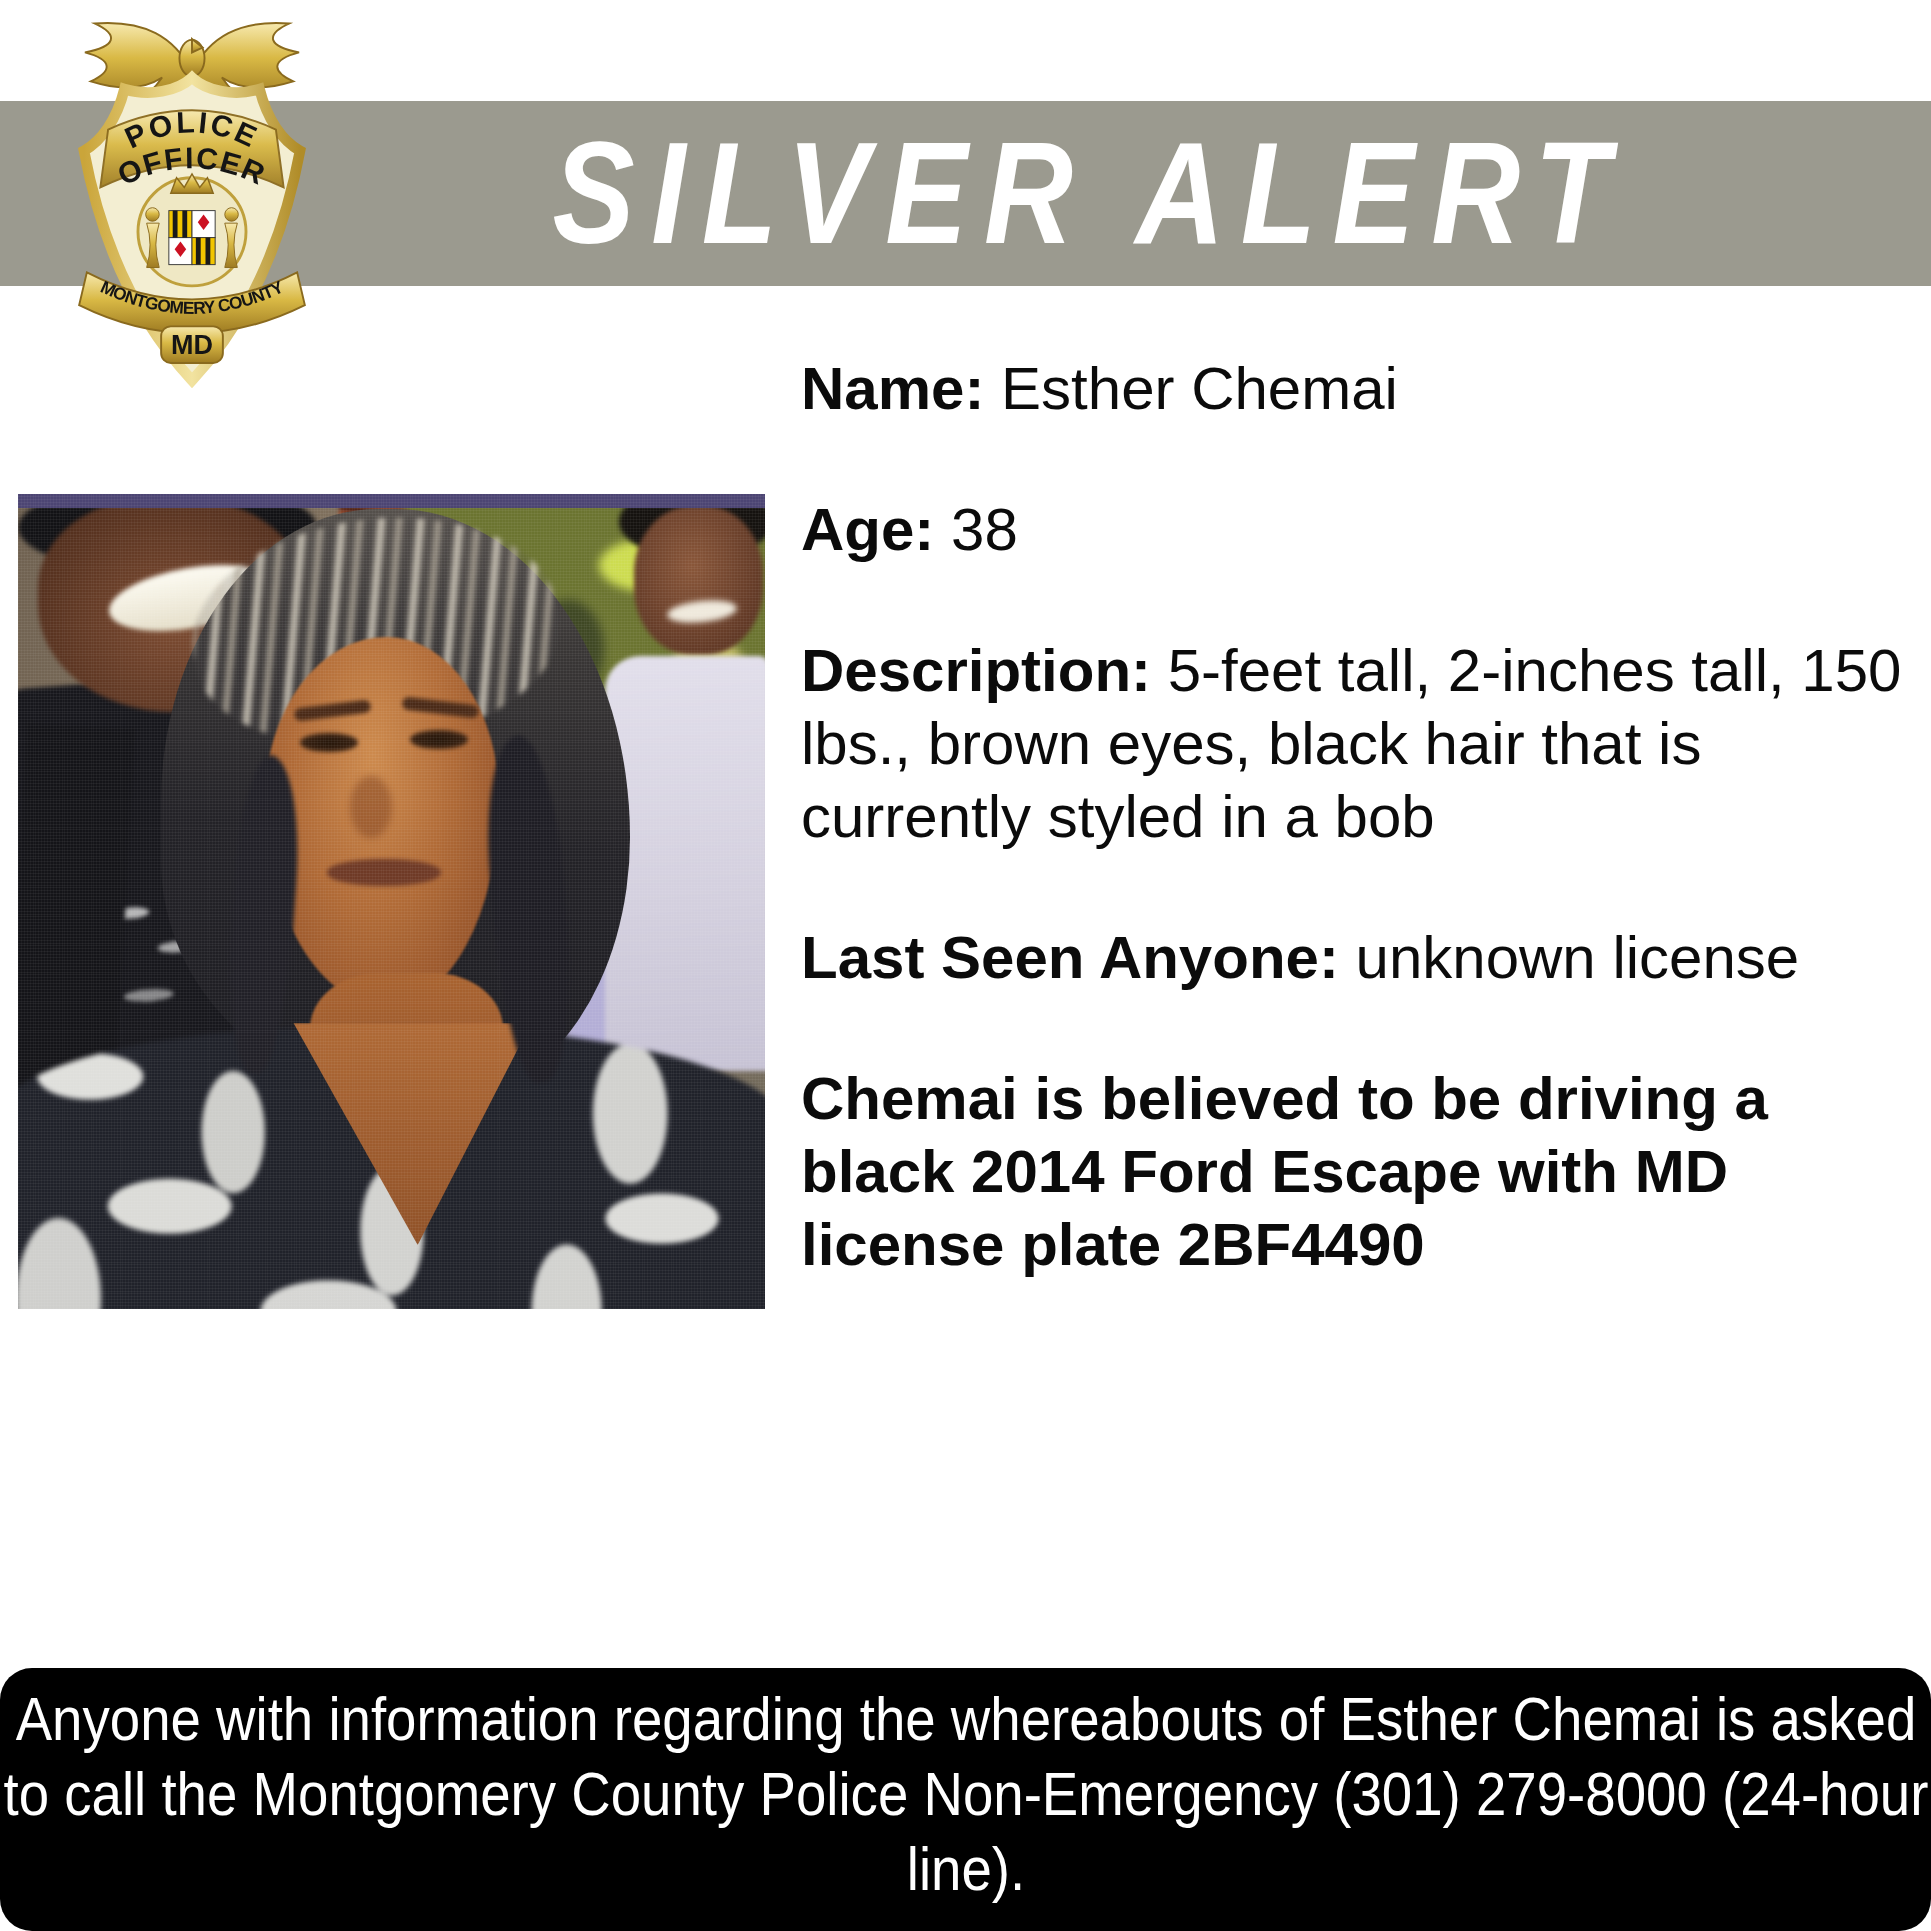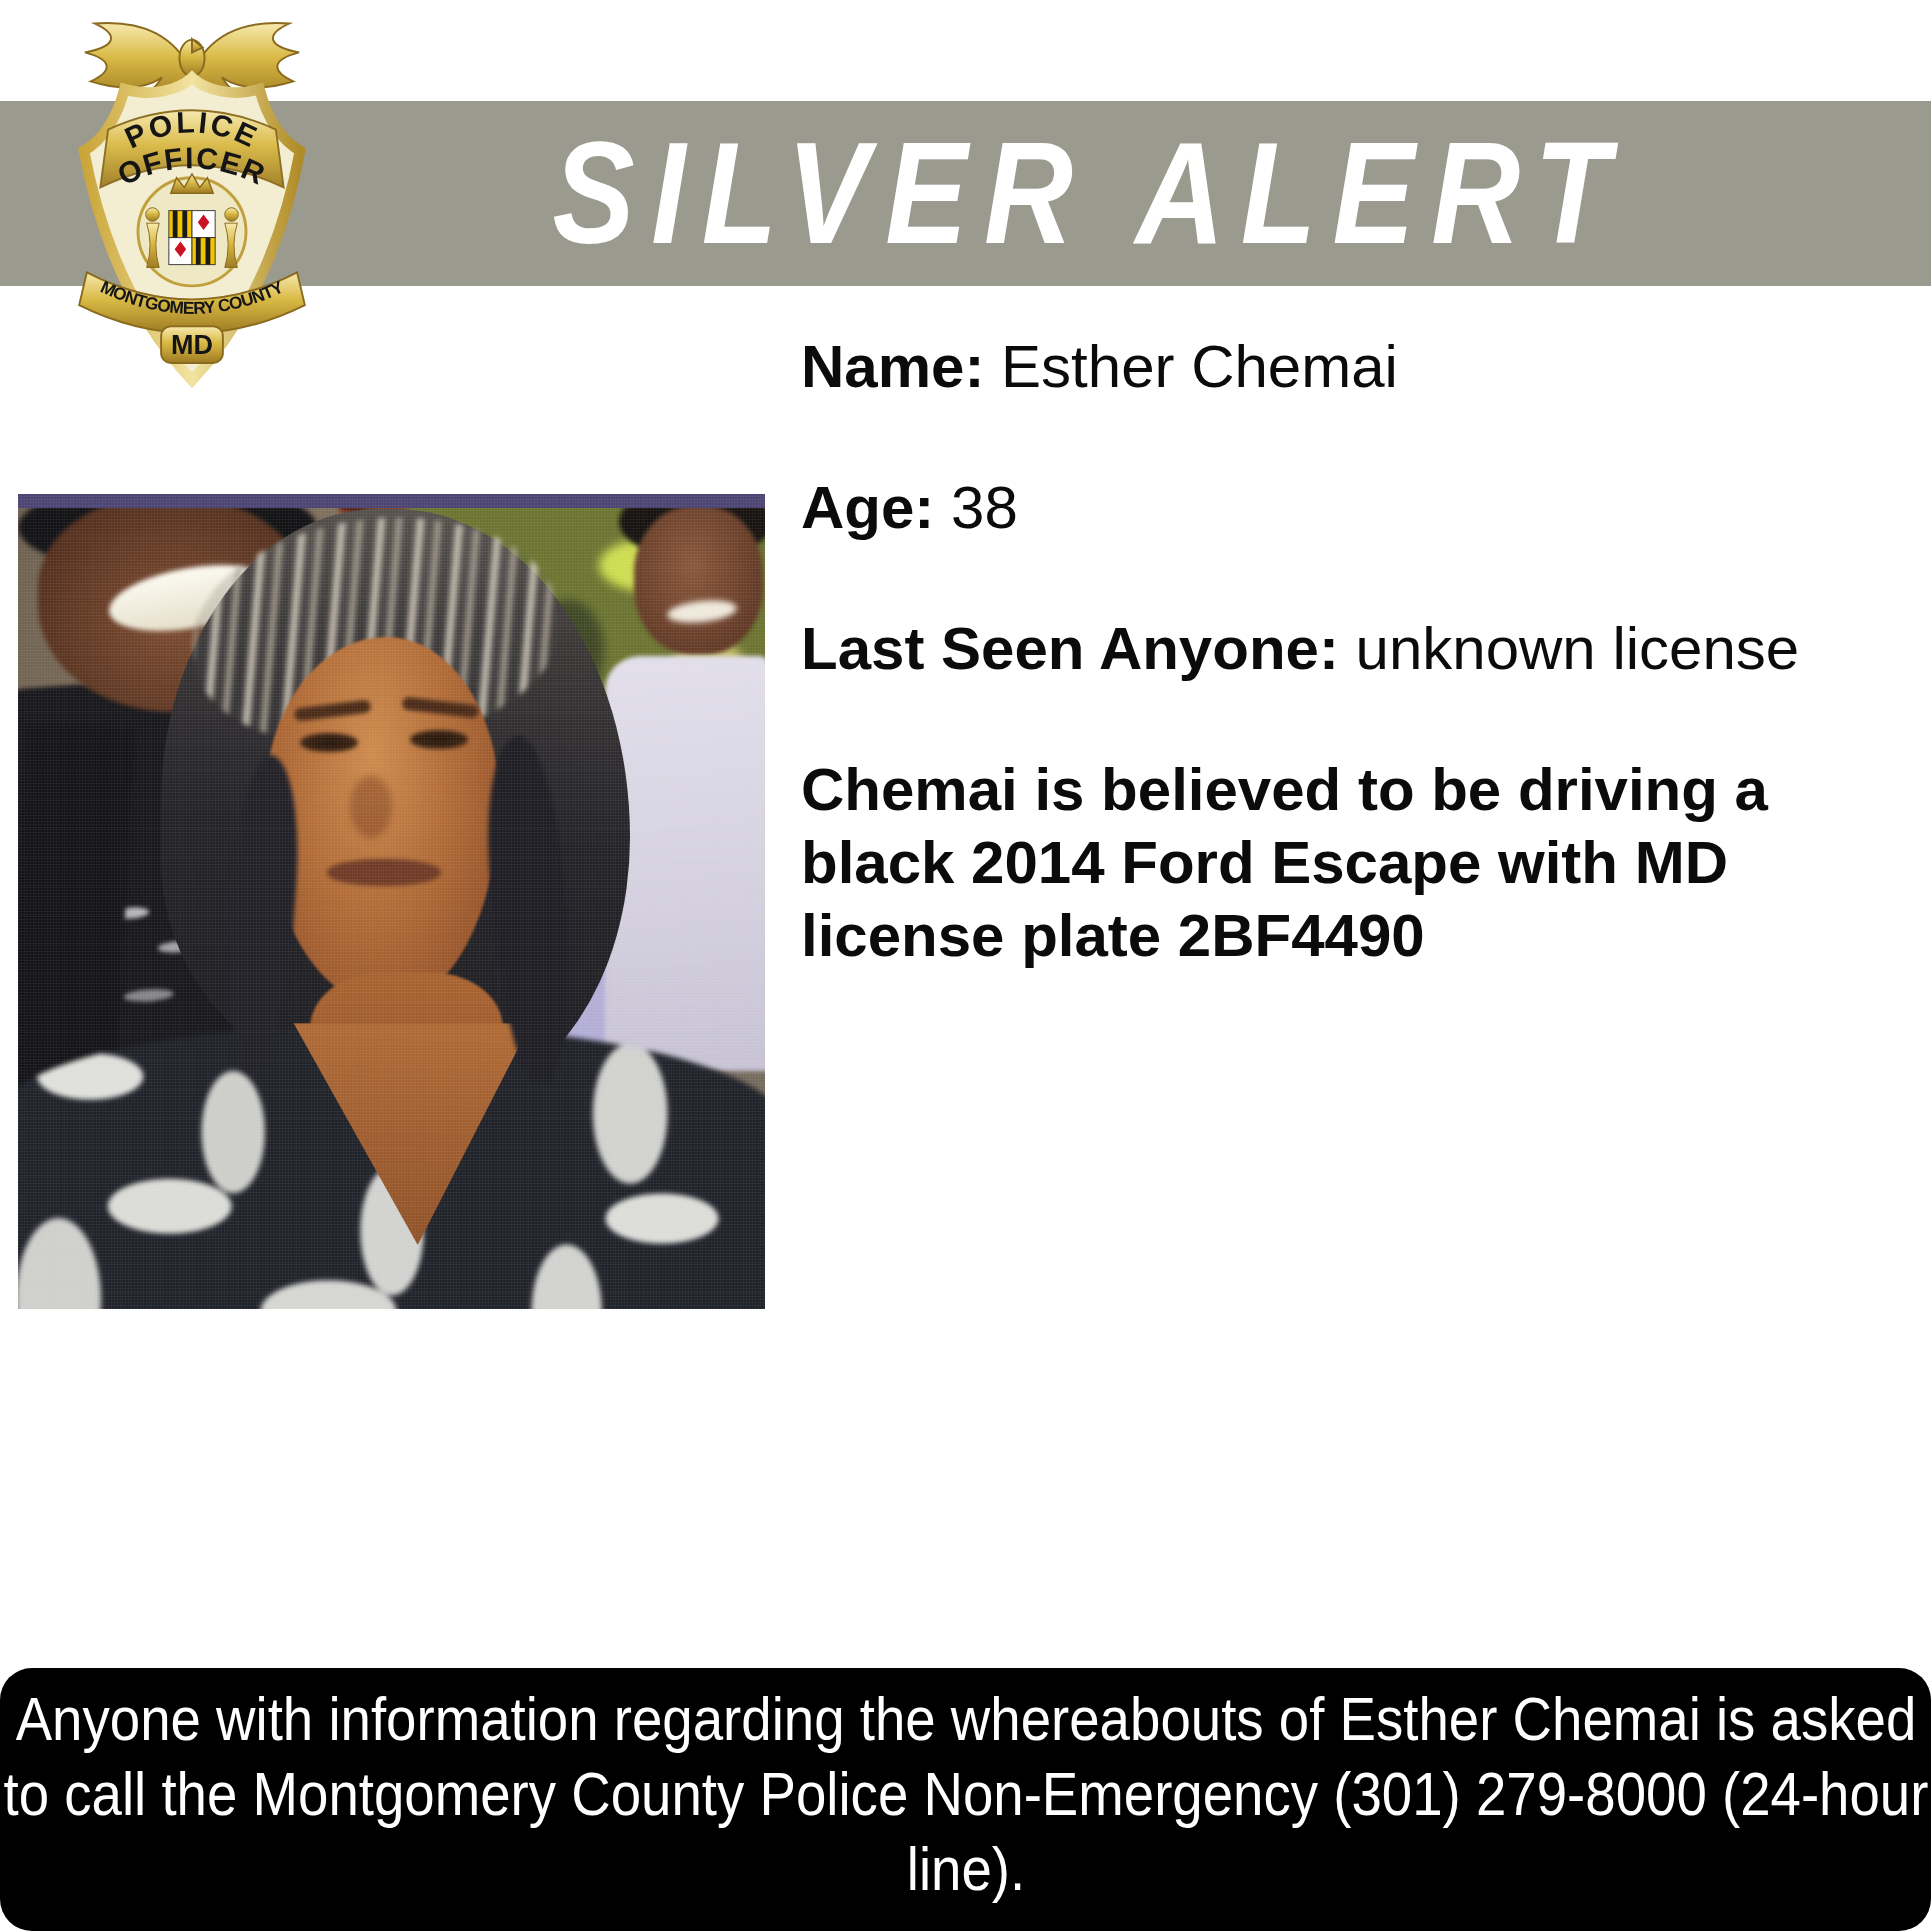--- a/index.html
+++ b/index.html
@@ -10,21 +10,21 @@
   .band{position:absolute;left:0;top:101px;width:1931px;height:185px;background:#9b9a8f;}
   .title-wrap{position:absolute;left:232px;right:0;top:101px;height:185px;
               display:flex;align-items:center;justify-content:center;font-style:italic;}
   .title{display:inline-block;font-weight:700;font-size:145px;letter-spacing:19.3px;padding-left:19.3px;
          color:#ffffff;white-space:nowrap;transform:scaleX(0.85);transform-origin:center;}
 
   
   .badge{position:absolute;left:56px;top:7.7px;width:272px;height:384px;}
 
   
-  .details{position:absolute;left:801px;top:330px;width:1110px;color:#0b0b0b;}
+  .details{position:absolute;left:801px;top:352px;width:1110px;color:#0b0b0b;}
   .detail{font-size:60px;line-height:73px;margin:0 0 68px 0;white-space:pre-wrap;}
   .lbl{font-weight:700;}
   .val{font-weight:400;}
   .val.bold{font-weight:700;}
 
   
   .footer{position:absolute;left:0;top:1668px;width:1931px;height:263px;background:#000000;overflow:hidden;border-radius:32px;}
   .footer-text{width:2192px;margin-left:-130px;padding-top:12.6px;text-align:center;
                font-size:62px;line-height:75px;color:#ffffff;
                transform:scaleX(0.881);transform-origin:50% 0;}
@@ -228,20 +228,21 @@
     <div class="w-chest"></div>
     <div class="w-lock l"></div>
     <div class="w-lock r"></div>
     <div class="ph-navybar"></div>
     <div class="ph-grain"></div>
   </div>
 
   <div class="details">
     <p class="detail"><span class="lbl">Name:</span><span class="val"> Esther Chemai</span></p>
     <p class="detail"><span class="lbl">Age:</span><span class="val"> 38</span></p>
+    <p class="detail"><span class="lbl">Description:</span><span class="val"> 5-feet tall, 2-inches tall, 150 lbs., brown eyes, black hair that is currently styled in a bob</span></p>
     <p class="detail"><span class="lbl">Last Seen Anyone:</span><span class="val"> unknown license</span></p>
     <p class="detail"><span class="lbl"></span><span class="val bold">Chemai is believed to be driving a black 2014 Ford Escape with MD license plate 2BF4490</span></p>
   </div>
 
   <div class="footer">
     <div class="footer-text">Anyone with information regarding the whereabouts of Esther Chemai is asked to call the Montgomery County Police Non-Emergency (301) 279-8000 (24-hour line).</div>
   </div>
 
 </div>
 

